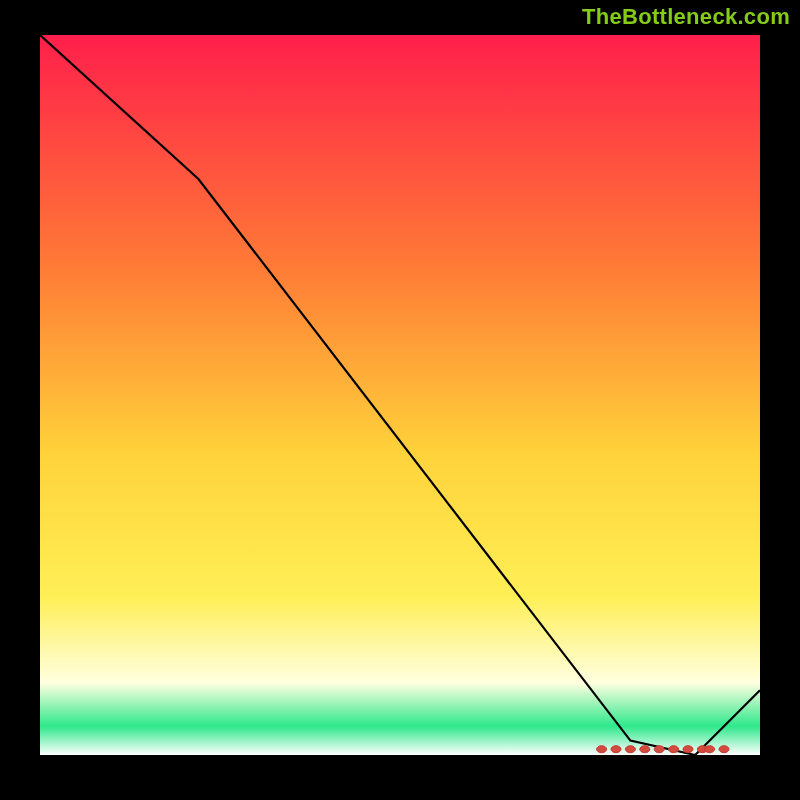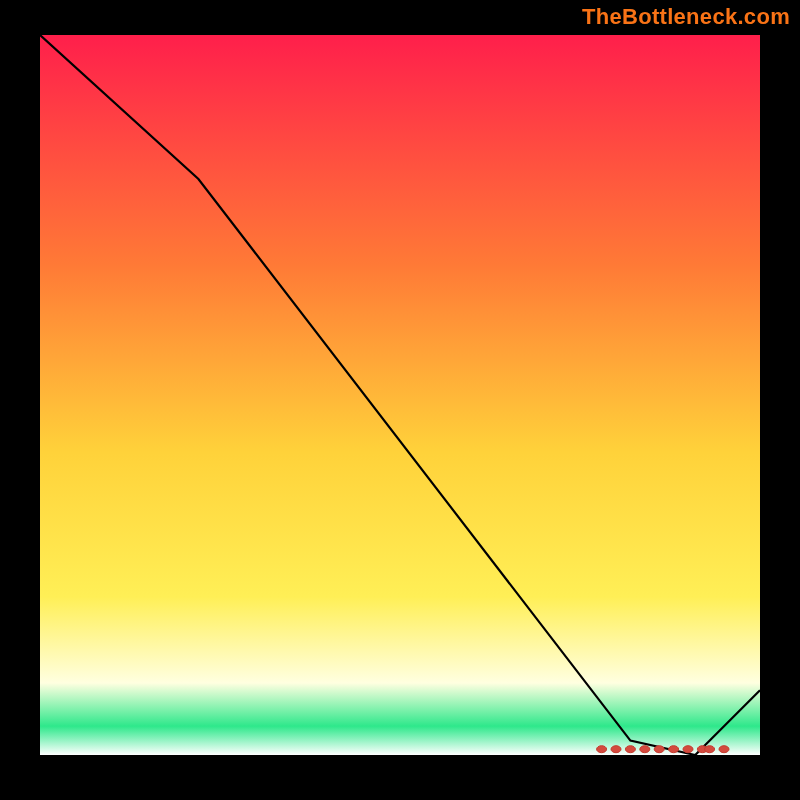--- a/index.html
+++ b/index.html
@@ -14,21 +14,21 @@
   .frame {
     position: relative;
     width: 800px;
     height: 800px;
     background: #000;
   }
   .attribution {
     position: absolute;
     top: 4px;
     right: 10px;
-    color: #f97316;
+    color: #84cc16;
     font-size: 22px;
     font-weight: 600;
     letter-spacing: 0.3px;
     text-align: center;
   }
   .plot-wrap {
     position: absolute;
     left: 40px;
     top: 35px;
     width: 720px;

